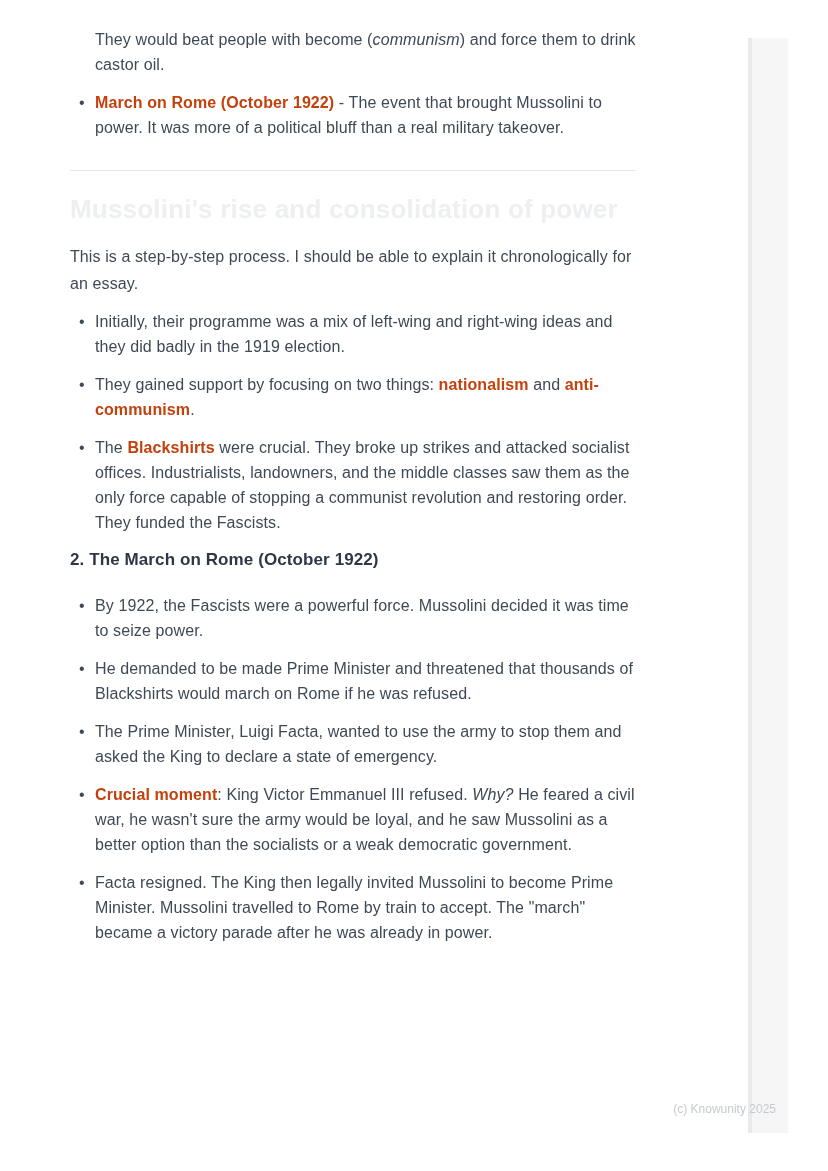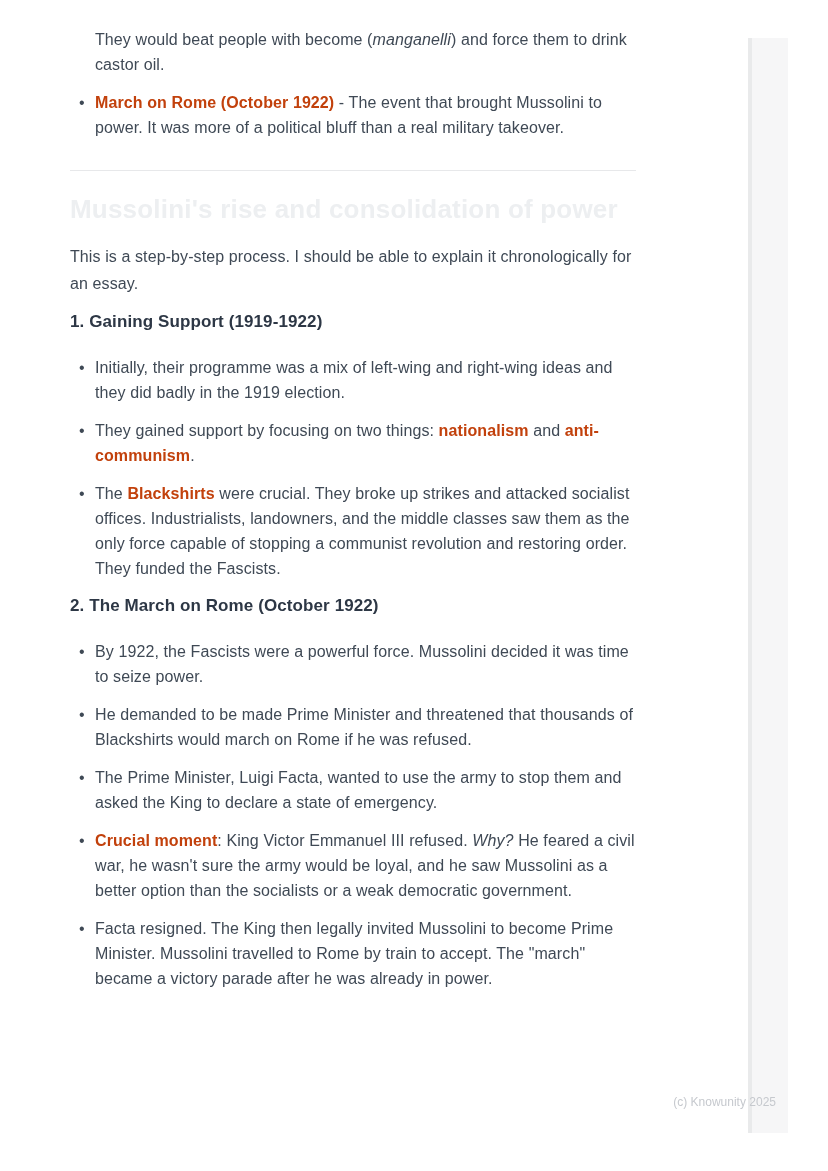--- a/index.html
+++ b/index.html
@@ -48,45 +48,44 @@
     position: absolute;
     left: 748px; top: 38px;
     width: 40px; height: 1095px;
     background: #f6f6f7;
     border-left: 4px solid #e9eaeb;
     box-sizing: border-box;
     z-index: 1;
   }
   .footer-credit {
     position: absolute;
-    right: 52px; bottom: 62px;
+    right: 52px; bottom: 55px;
     font-size: 12px; line-height: 14px;
     color: #c6c9ce;
     z-index: 3;
     white-space: nowrap;
   }
 </style>
 </head>
 <body>
 
 <div class="content">
 
   <ul class="bullets">
-    <li class="no-marker"><span>They would beat people with become (</span><em>manganelli</em><span>) and force them to drink castor oil.</span></li>
+    <li class="no-marker"><span>They would beat people with become (</span><em>communism</em><span>) and force them to drink castor oil.</span></li>
     <li><strong>March on Rome (October 1922)</strong><span> - The event that brought Mussolini to power. It was more of a political bluff than a real military takeover.</span></li>
   </ul>
 
   <hr class="divider">
 
   <h1 class="ghost">Mussolini's rise and consolidation of power</h1>
 
   <p class="intro">This is a step-by-step process. I should be able to explain it chronologically for an essay.</p>
 
   <div id="sections">
-      <h3 class="sub">1. Gaining Support (1919-1922)</h3>
       <ul class="bullets">
         <li><span>Initially, their programme was a mix of left-wing and right-wing ideas and they did badly in the 1919 election.</span></li>
         <li><span>They gained support by focusing on two things: </span><strong>nationalism</strong><span> and </span><strong>anti-communism</strong><span>.</span></li>
         <li><span>The </span><strong>Blackshirts</strong><span> were crucial. They broke up strikes and attacked socialist offices. Industrialists, landowners, and the middle classes saw them as the only force capable of stopping a communist revolution and restoring order. They funded the Fascists.</span></li>
       </ul>
       <h3 class="sub">2. The March on Rome (October 1922)</h3>
       <ul class="bullets">
         <li><span>By 1922, the Fascists were a powerful force. Mussolini decided it was time to seize power.</span></li>
         <li><span>He demanded to be made Prime Minister and threatened that thousands of Blackshirts would march on Rome if he was refused.</span></li>
         <li><span>The Prime Minister, Luigi Facta, wanted to use the army to stop them and asked the King to declare a state of emergency.</span></li>

